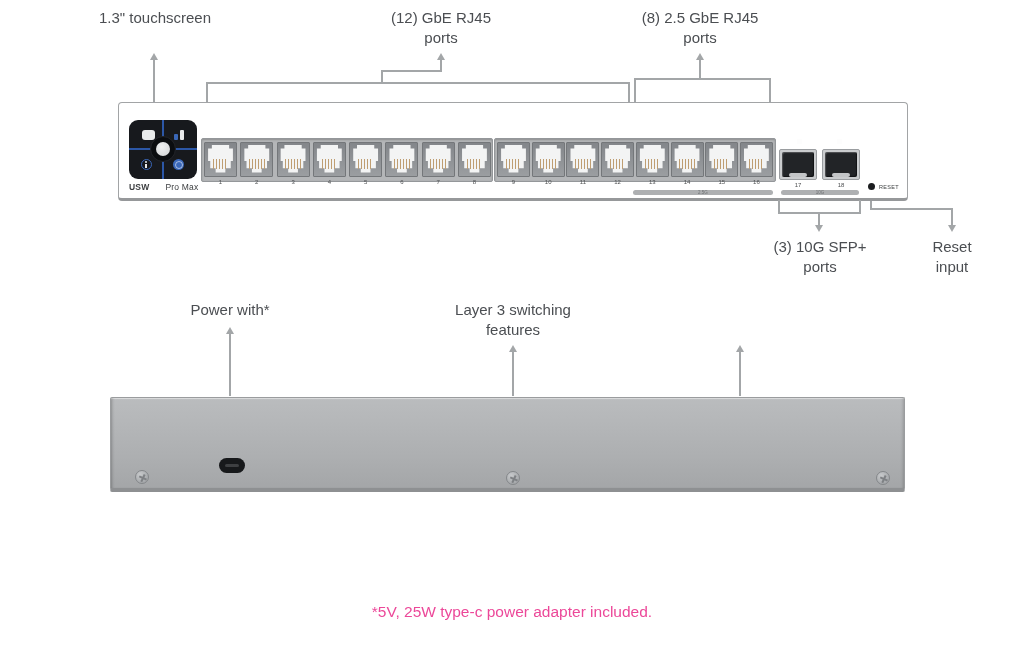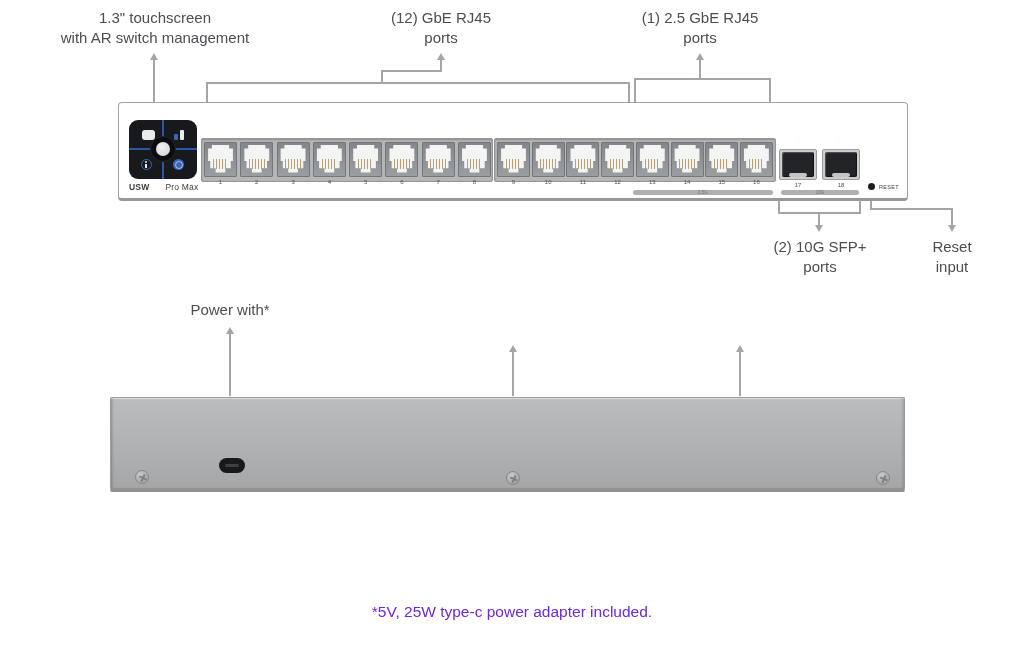--- a/index.html
+++ b/index.html
@@ -3,21 +3,21 @@
 <meta charset="utf-8">
 <style>
   * { box-sizing: border-box; margin: 0; padding: 0; }
   html,body { background:#fff; }
   body { font-family: "Liberation Sans", sans-serif; }
   #canvas { position:relative; width:1024px; height:652px; background:#ffffff; overflow:hidden; }
 
   
   .lbl { position:absolute; transform:translateX(-50%); text-align:center;
          font-size:15px; line-height:20px; color:#4b4e52; font-weight:500; white-space:nowrap; }
-  .footer-note { position:absolute; transform:translateX(-50%); font-size:15.5px; color:#6d28d9; white-space:nowrap; }
+  .footer-note { position:absolute; transform:translateX(-50%); font-size:15.5px; color:#ec4899; white-space:nowrap; }
 
   
   .seg { position:absolute; background:#a3a6a8; }
   .bracket-top { position:absolute; border:2px solid #a3a6a8; border-bottom:none; }
   .bracket-bottom { position:absolute; border:2px solid #a3a6a8; border-top:none; }
   .arrow-up { position:absolute; width:0; height:0;
       border-left:4.5px solid transparent; border-right:4.5px solid transparent;
       border-bottom:7px solid #a3a6a8; }
   .arrow-down { position:absolute; width:0; height:0;
       border-left:4.5px solid transparent; border-right:4.5px solid transparent;
@@ -90,28 +90,27 @@
   .screw .cv { position:absolute; left:6px; top:3px; width:1.5px; height:8px; background:#7e8184; transform:rotate(25deg); }
   .screw .ch { position:absolute; left:3px; top:6px; width:8px; height:1.5px; background:#7e8184; transform:rotate(25deg); }
 </style>
 </head>
 <body>
 
 <div id="canvas">
 
   <div class="lbl" style="left:155px; top:8px;">
     <div>1.3" touchscreen</div>
-    <div>with AR switch management</div>
   </div>
   <div class="lbl" style="left:441px; top:8px;text-align:center;">
     <div>(12) GbE RJ45</div>
     <div>ports</div>
   </div>
   <div class="lbl" style="left:700px; top:8px;">
-    <div>(1) 2.5 GbE RJ45</div>
+    <div>(8) 2.5 GbE RJ45</div>
     <div>ports</div>
   </div>
 
   <div class="arrow-up" style="left:149.5px; top:53px;"></div>
   <div class="seg" style="left:153px; top:59px; width:2px; height:43px;"></div>
 
   <div class="arrow-up" style="left:436.5px; top:53px;"></div>
   <div class="seg" style="left:440px; top:59px; width:2px; height:13px;"></div>
   <div class="seg" style="left:381px; top:70px; width:61px; height:2px;"></div>
   <div class="seg" style="left:381px; top:70px; width:2px; height:14px;"></div>
@@ -288,39 +287,43 @@
     <div class="reset-text" style="left:760px; top:81px;">RESET</div>
 
     <div class="speed-bar" style="left:514px; top:87px; width:140px;">2.5G</div>
     <div class="speed-bar" style="left:662px; top:87px; width:78px;">10G</div>
   </div>
 
   <div class="bracket-bottom" style="left:778px; top:200px; width:83px; height:14px;"></div>
   <div class="seg" style="left:818px; top:212px; width:2px; height:13px;"></div>
   <div class="arrow-down" style="left:814.5px; top:225px;"></div>
   <div class="lbl" style="left:820px; top:237px;">
-    <div>(2) 10G SFP+</div>
+    <div>(3) 10G SFP+</div>
     <div>ports</div>
   </div>
 
   <div class="seg" style="left:870px; top:201px; width:2px; height:9px;"></div>
   <div class="seg" style="left:870px; top:208px; width:83px; height:2px;"></div>
   <div class="seg" style="left:951px; top:208px; width:2px; height:17px;"></div>
   <div class="arrow-down" style="left:947.5px; top:225px;"></div>
   <div class="lbl" style="left:952px; top:237px;">
     <div>Reset</div>
     <div>input</div>
   </div>
 
   <div class="lbl" style="left:230px; top:300px;">
     <div>Power with*</div>
   </div>
   <div class="arrow-up" style="left:225.5px; top:327px;"></div>
   <div class="seg" style="left:229px; top:333px; width:2px; height:63px;"></div>
 
+  <div class="lbl" style="left:513px; top:300px;">
+    <div>Layer 3 switching</div>
+    <div>features</div>
+  </div>
   <div class="arrow-up" style="left:508.5px; top:345px;"></div>
   <div class="seg" style="left:512px; top:351px; width:2px; height:45px;"></div>
 
   <div class="arrow-up" style="left:735.5px; top:345px;"></div>
   <div class="seg" style="left:739px; top:351px; width:2px; height:45px;"></div>
 
   <div class="device-back">
     <div class="usbc">
         <div class="slot"></div>
       </div>

